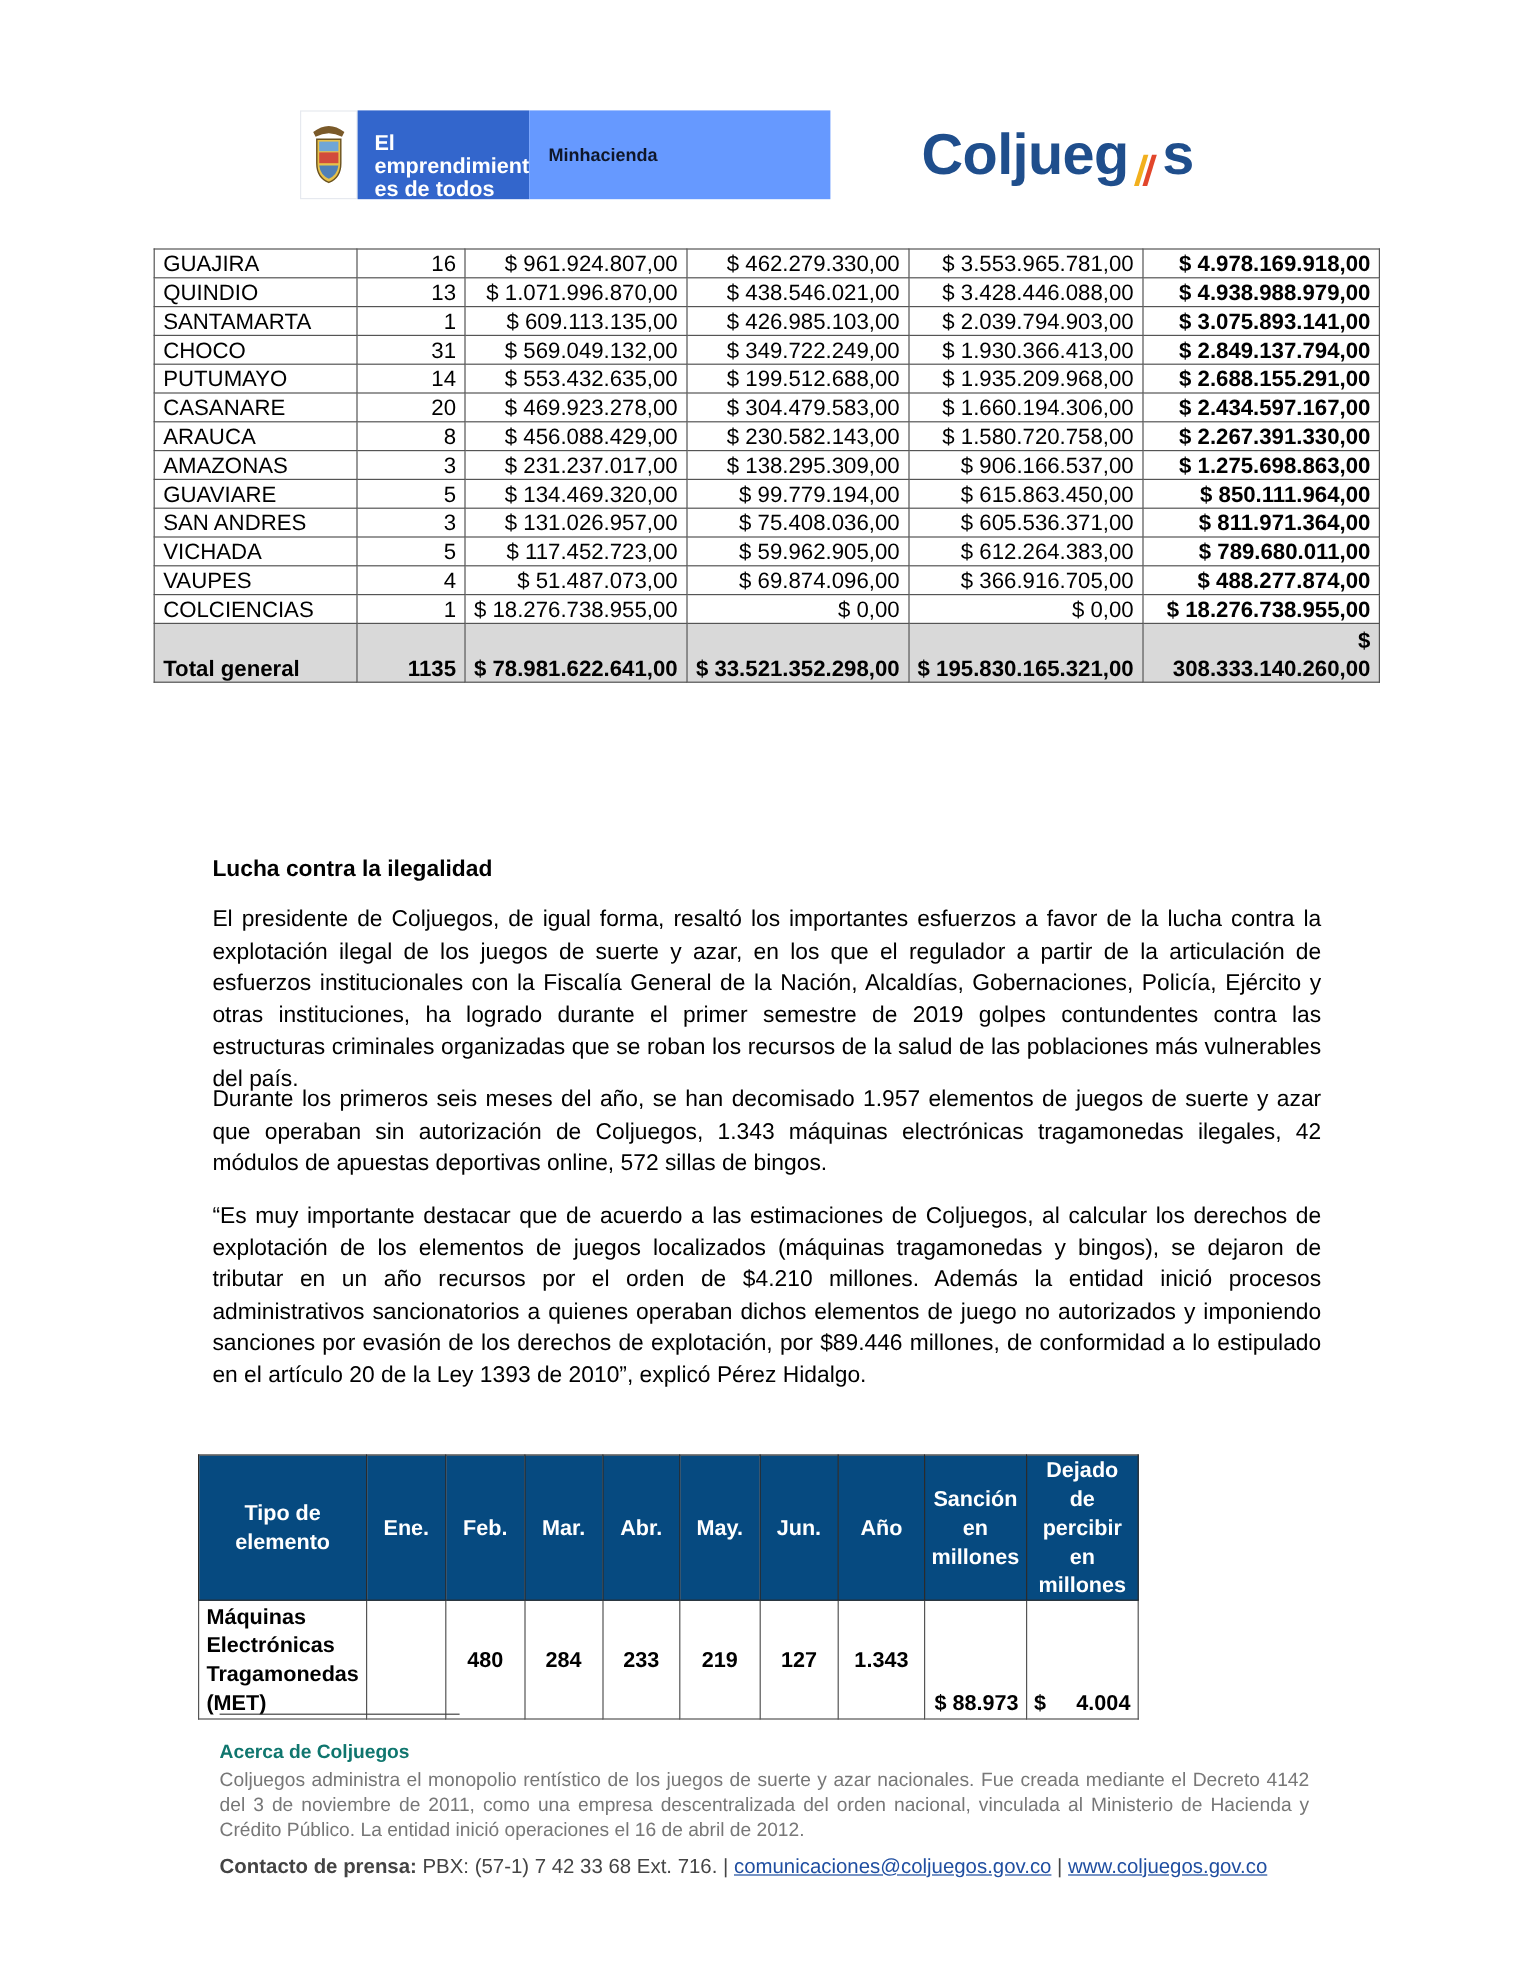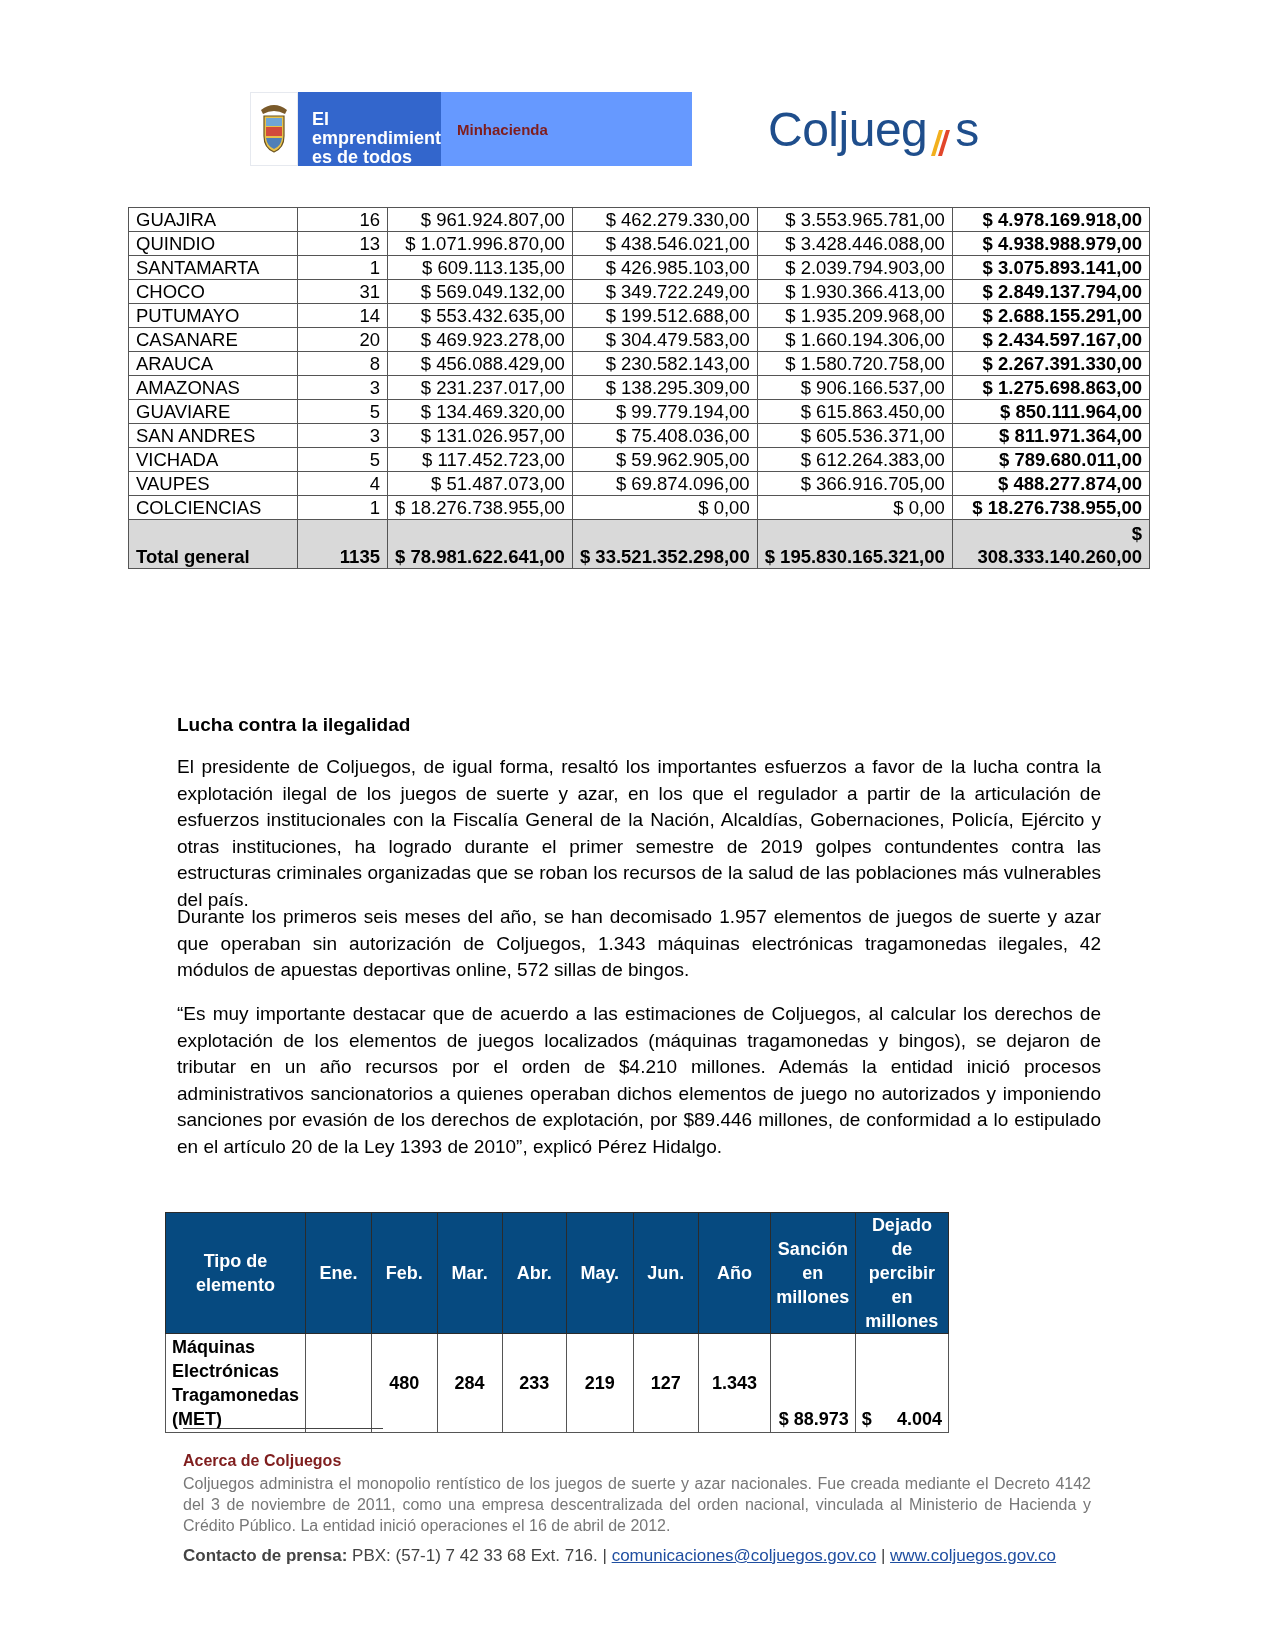--- a/index.html
+++ b/index.html
@@ -1,37 +1,37 @@
 <!DOCTYPE html>
 <html><head>
 <meta charset="utf-8">
 <style>
   html, body { margin:0; padding:0; background:#ffffff; }
   body { width:1275px; height:1650px; position:relative; font-family:"Liberation Sans", sans-serif; color:#000; overflow:hidden; }
   .logo-gov { position:absolute; left:250px; top:92px; width:442px; height:74px; display:flex; }
   .gov-crest { width:48px; height:74px; background:#ffffff; display:flex; align-items:center; justify-content:center; border:1px solid #e6e9ef; box-sizing:border-box; }
   .gov-emp { width:143px; height:74px; background:#3366cc; color:#fff; font-weight:bold; font-size:18px; line-height:19px; padding:18px 0 0 14px; box-sizing:border-box; }
-  .gov-min { flex:1; height:74px; background:#6699ff; color:#7f1d1d; font-weight:bold; font-size:15px; display:flex; align-items:center; padding-left:16px; box-sizing:border-box; }
-  .logo-colj { position:absolute; left:768px; top:102px; font-size:48px; font-weight:normal; color:#1f4e8c; letter-spacing:-0.5px; display:flex; align-items:center; }
+  .gov-min { flex:1; height:74px; background:#6699ff; color:#0f172a; font-weight:bold; font-size:15px; display:flex; align-items:center; padding-left:16px; box-sizing:border-box; }
+  .logo-colj { position:absolute; left:768px; top:102px; font-size:48px; font-weight:bold; color:#1f4e8c; letter-spacing:-0.5px; display:flex; align-items:center; }
   .colj-mark { display:inline-block; width:26px; height:32px; position:relative; margin:0 1px; }
   table { border-collapse:collapse; }
   .t1 { position:absolute; left:128px; top:207px; width:1022px; font-size:18.5px; }
   .t1 td { border:1.5px solid #555; height:23px; padding:0 7px; white-space:nowrap; line-height:23px; }
   .t1 td.num { text-align:right; }
   .t1 td.bold { font-weight:bold; }
   .t1 tr.total td { background:#d9d9d9; font-weight:bold; height:48px; vertical-align:bottom; line-height:23px; }
   .h-luch { position:absolute; left:177px; top:714px; font-weight:bold; font-size:19px; }
   .para { position:absolute; left:177px; width:924px; font-size:19px; line-height:26.5px; text-align:justify; }
   .t2 { position:absolute; left:165px; top:1212px; width:784px; font-size:18px; }
   .t2 th { background:#064a80; color:#fff; font-weight:bold; border:1.5px solid #2b2b2b; height:92px; text-align:center; vertical-align:middle; line-height:24px; padding:0 4px; }
   .t2 td { border:1.5px solid #555; height:96px; font-weight:bold; text-align:center; vertical-align:middle; padding:0 6px; }
   .t2 td.lbl { text-align:left; line-height:24px; }
   .t2 td.bot { vertical-align:bottom; font-weight:bold; padding-bottom:2px; }
   .fn-rule { position:absolute; left:183px; top:1428px; width:200px; border-top:1.5px solid #444; }
-  .fn-title { position:absolute; left:183px; top:1452px; font-size:16px; color:#7f1d1d; font-weight:bold; }
+  .fn-title { position:absolute; left:183px; top:1452px; font-size:16px; color:#0f766e; font-weight:bold; }
   .fn-body { position:absolute; left:183px; top:1473px; width:908px; font-size:16px; color:#777; line-height:21px; text-align:justify; }
   .contact { position:absolute; left:183px; top:1546px; font-size:17px; color:#444; white-space:nowrap; }
   .contact b { color:#444; }
   .contact a { color:#1f4ea0; text-decoration:underline; }
 </style>
 </head>
 <body>
 
 <div class="logo-gov">
   <div class="gov-crest">

